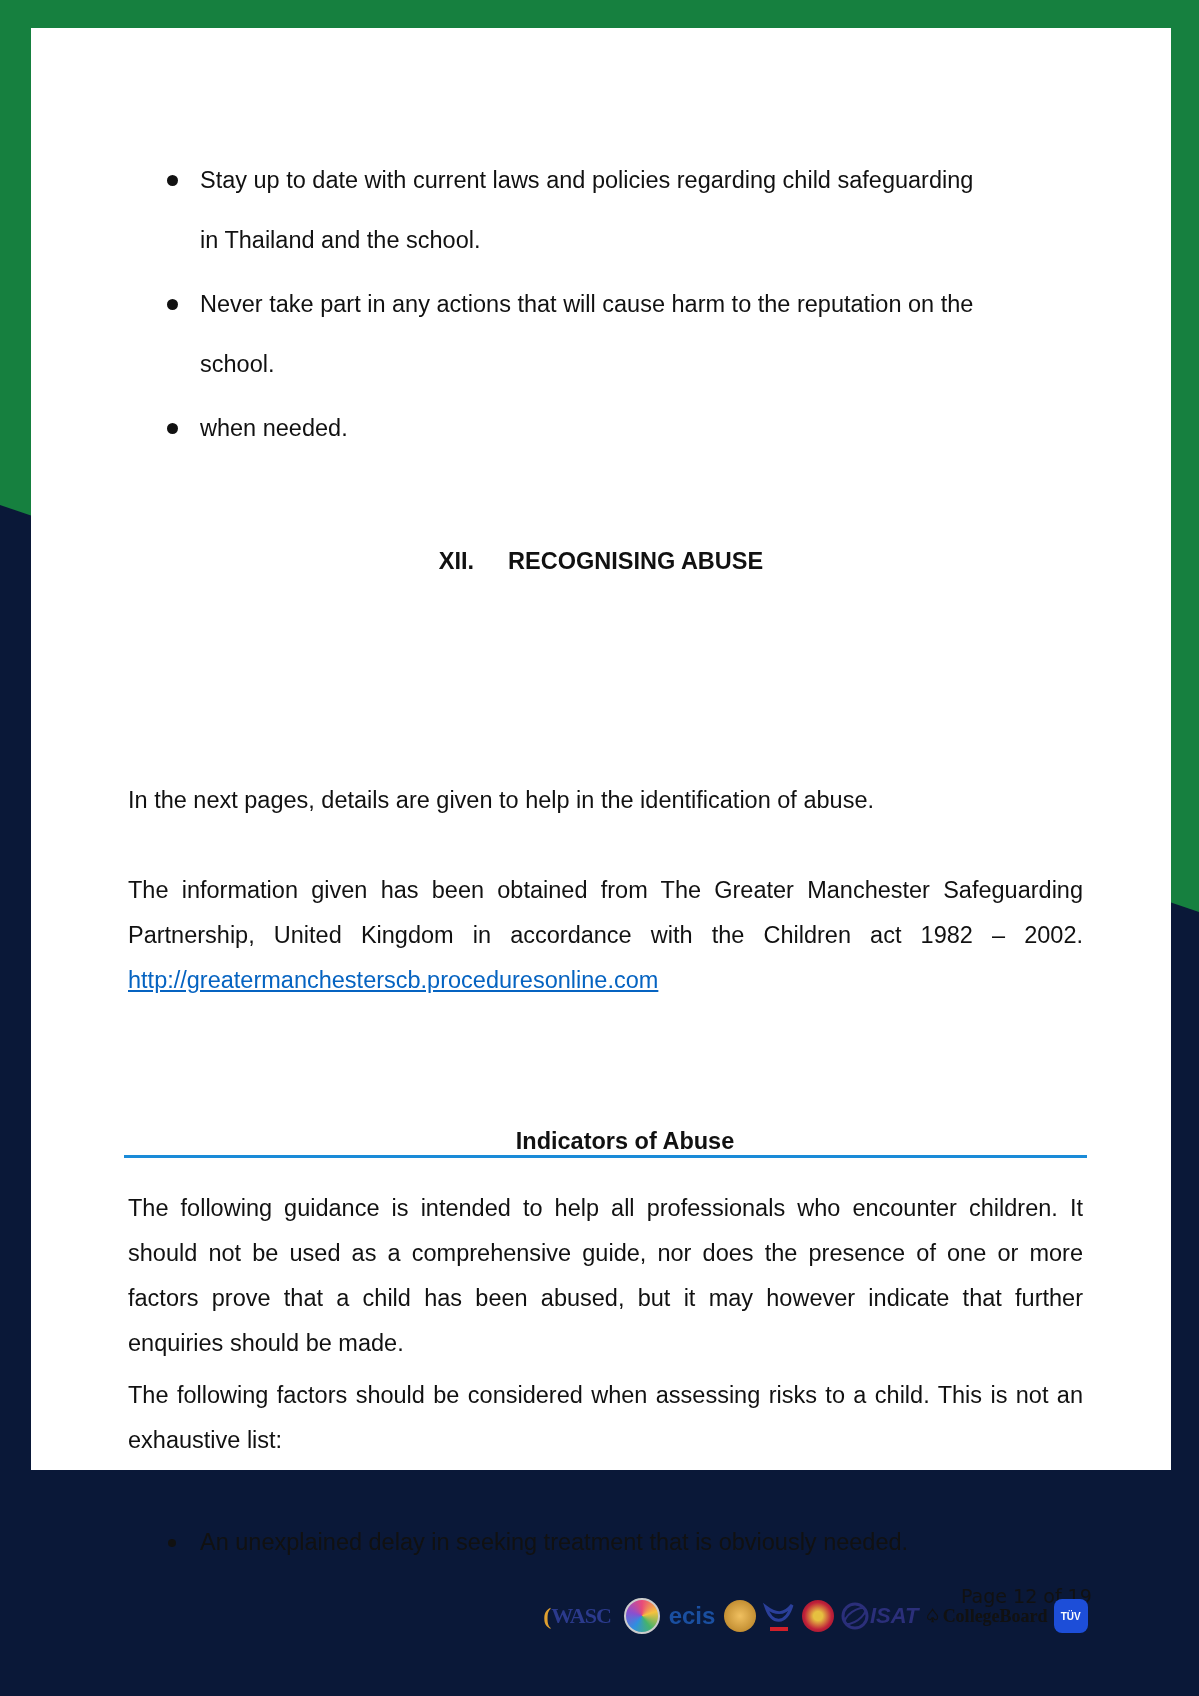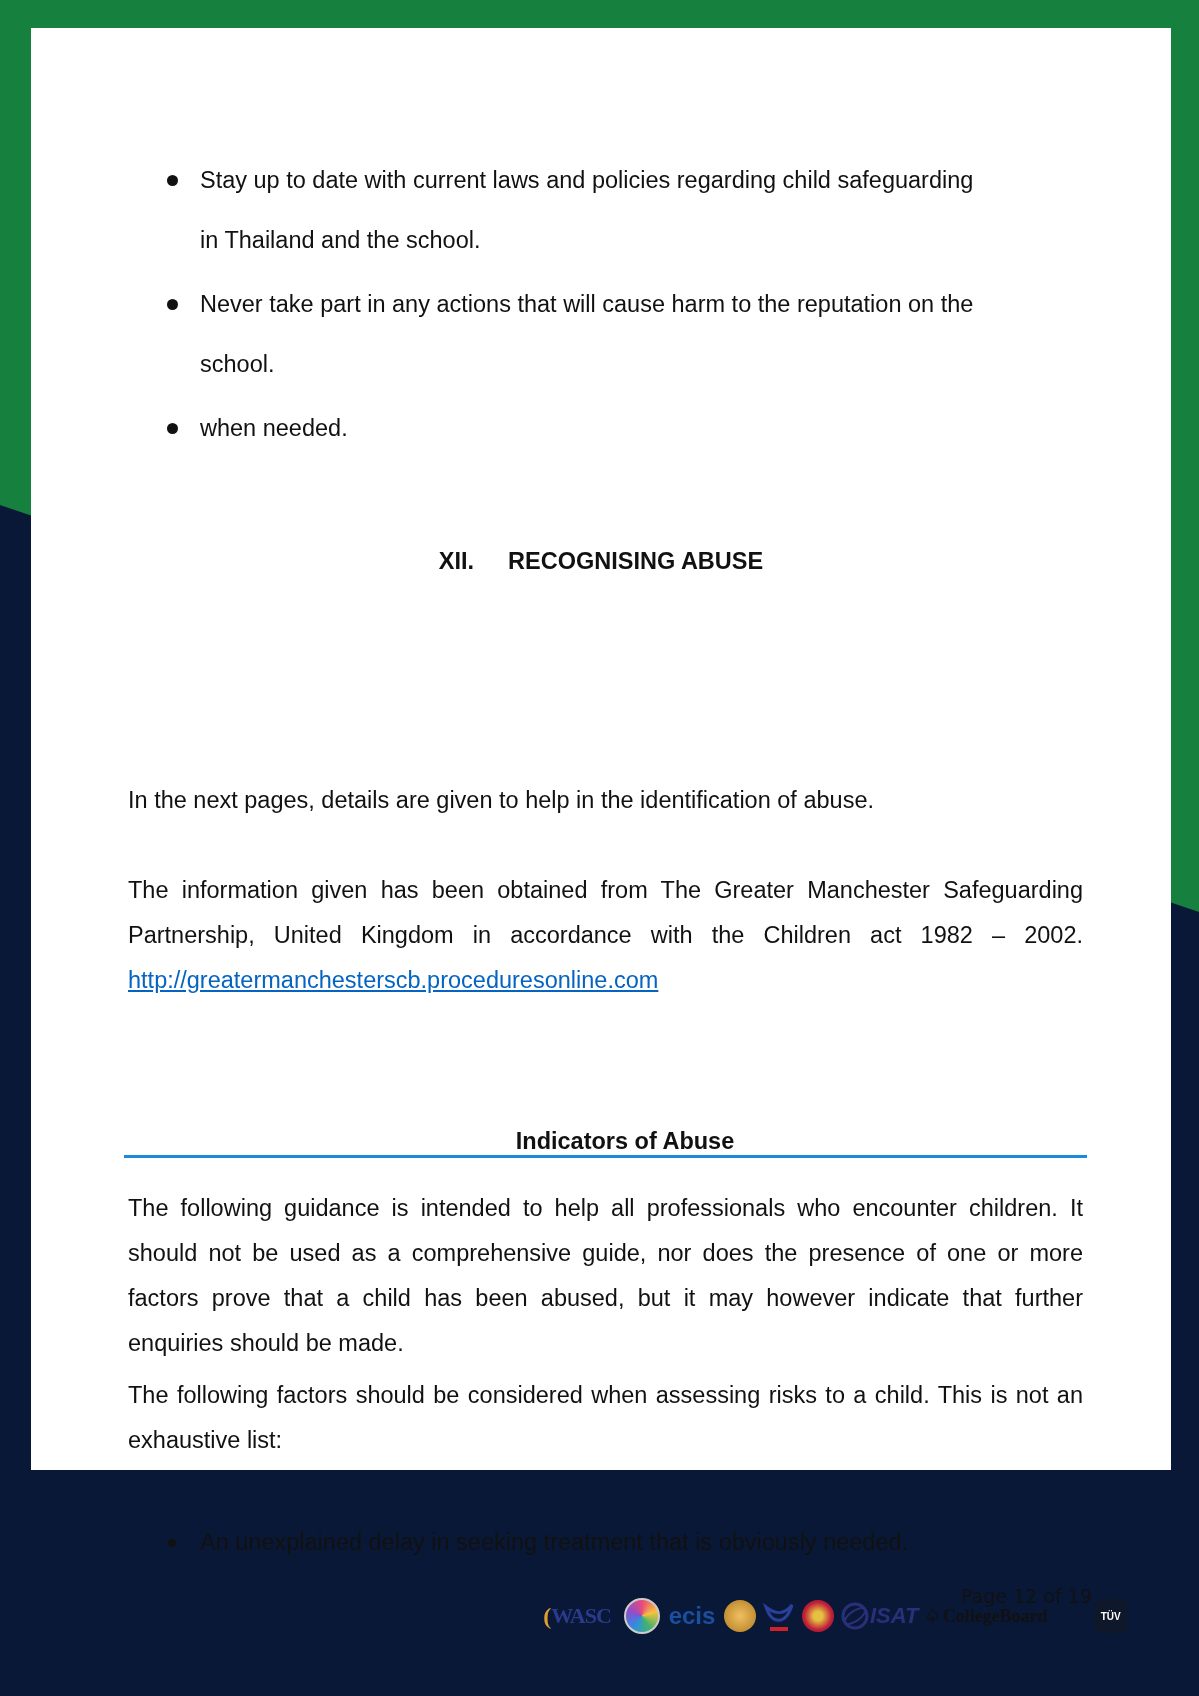--- a/index.html
+++ b/index.html
@@ -51,21 +51,21 @@
   }
   .logos {
     position: absolute; left: 505px; top: 1568px; height: 40px; display: flex; align-items: center; gap: 6px;
   }
   .logo { display: flex; align-items: center; justify-content: center; font-weight: bold; }
   .logo-wasc { font-family: "Liberation Serif", serif; color: #2b3a8c; font-size: 22px; letter-spacing: -1px; width: 82px; }
   .logo-circle { width: 32px; height: 32px; border-radius: 50%; }
   .logo-ecis { width: 52px; font-size: 24px; color: #1a4fa0; line-height: 16px; flex-direction: column; }
   .logo-isat { color: #2b2f7a; font-style: italic; font-size: 22px; }
   .logo-cb { color: #111; font-family: "Liberation Serif", serif; font-size: 18px; }
-  .logo-tuv { width: 34px; height: 34px; border-radius: 8px; background: #0f172a; color: #fff; font-size: 10px; margin-left: 40px; }
+  .logo-tuv { width: 34px; height: 34px; border-radius: 8px; background: #1d4ed8; color: #fff; font-size: 10px; }
 </style>
 </head>
 <body>
 
 <svg class="bg-green" viewBox="0 0 1199 1696" preserveAspectRatio="none">
   <rect x="0" y="0" width="1199" height="1696" fill="#0a1838"></rect>
   <polygon points="0,0 1199,0 1199,912 0,505" fill="#16803f"></polygon>
 </svg>
 
 <div class="page">

